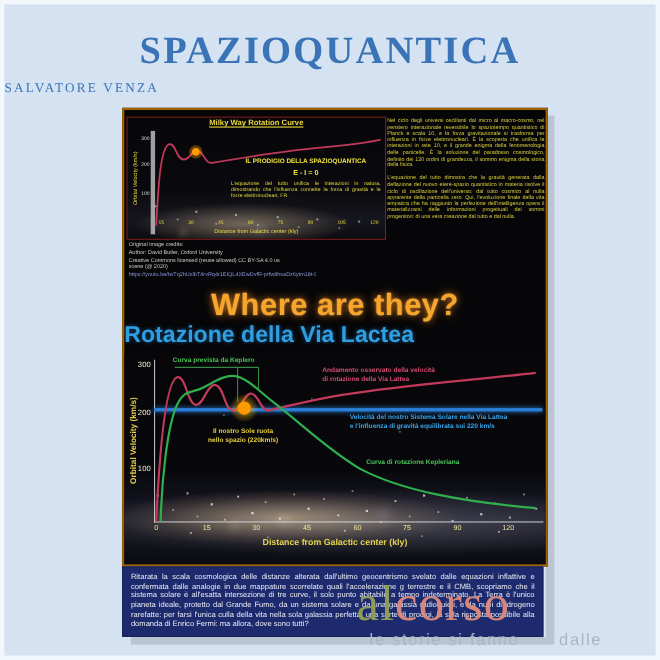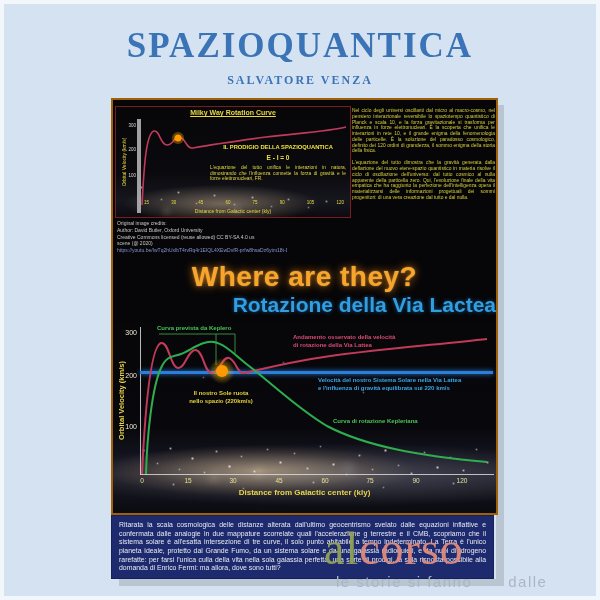--- a/index.html
+++ b/index.html
@@ -3,22 +3,22 @@
 <meta charset="utf-8">
 <style>
   html,body{margin:0;padding:0;}
   body{width:600px;height:600px;background:#ffffff;font-family:"Liberation Sans",sans-serif;}
   .page{position:relative;width:600px;height:600px;background:#d5e2f1;border:4px solid #f2f7fc;box-sizing:border-box;overflow:hidden;padding-left:10px;}
 
   
   .title{position:absolute;top:22px;left:0;right:0;text-align:center;
          font-family:"Liberation Serif",serif;font-weight:bold;font-size:35px;
          letter-spacing:2px;color:#3a74b7;}
-  .author{position:absolute;top:69px;left:0;right:0;text-align:center;
-          font-family:"Liberation Serif",serif;font-weight:bold;font-size:12px;
+  .author{position:absolute;top:69px;left:0;right:0;text-align:left;
+          font-family:"Liberation Serif",serif;font-weight:normal;font-size:12px;
           letter-spacing:2px;color:#3a74b7;}
 
   
   .poster{position:absolute;left:107px;top:94px;width:385px;box-shadow:8px 7px 0 #b9c5d1;}
   .black-section{position:relative;width:383px;height:413px;background:#060608;
                  border:2px solid #a16207;overflow:hidden;}
   .navy-section{position:relative;width:383px;height:64px;background:#1d2b6e;border:1px solid #16215a;box-sizing:border-box;overflow:hidden;}
   .navy-text{padding:5px 7px;font-size:6.9px;line-height:1.26;color:#e9eaf2;text-align:justify;}
 
   
@@ -56,21 +56,21 @@
             color:#d8cf3a;text-align:justify;}
   .side-col p{margin:0 0 6px 0;}
 
   
   .credits{position:absolute;left:4px;top:120px;width:180px;font-size:5px;line-height:1.35;color:#c9c9c9;}
   .credits .url{color:#8a93d6;white-space:nowrap;overflow:hidden;width:170px;}
 
   
   .q{position:absolute;top:161px;left:0;right:0;text-align:center;font-size:28px;font-weight:bold;
      color:#f7a62a;text-shadow:0 0 8px rgba(222,122,18,.95),0 0 2px rgba(255,240,200,.5);letter-spacing:0.5px;}
-  .sub{position:absolute;top:193px;left:0;right:0;text-align:right;font-size:21px;font-weight:bold;
+  .sub{position:absolute;top:193px;left:0;right:0;text-align:left;font-size:21px;font-weight:bold;
        color:#2f9fe2;text-shadow:0 0 4px rgba(40,140,220,.55);}
 
   
   .chart{position:absolute;left:0;top:222px;width:383px;height:191px;overflow:hidden;
          background:
            radial-gradient(ellipse 55% 18% at 38% 78%, rgba(255,222,170,.5), rgba(180,140,90,.15) 55%, transparent 75%),
            radial-gradient(ellipse 100% 22% at 58% 80%, rgba(190,195,215,.28), transparent 75%),
            linear-gradient(180deg,#07070a 0%,#08080c 55%,#141420 72%,#1b1b26 80%,#0a0a10 100%);}
   .main-stars{position:absolute;left:0;top:0;width:1px;height:1px;background:transparent;box-shadow:
     30px 128px 0 .5px rgba(255,255,255,.75),44px 141px 0 .3px rgba(255,255,255,.5),

